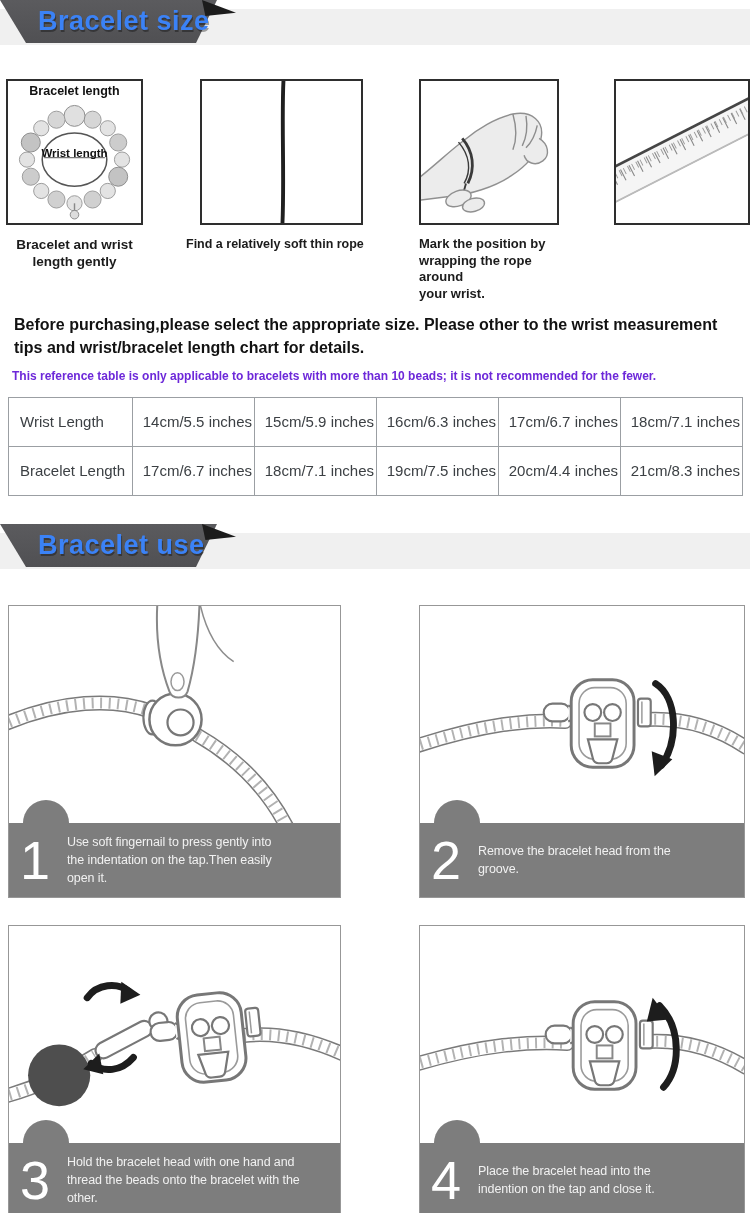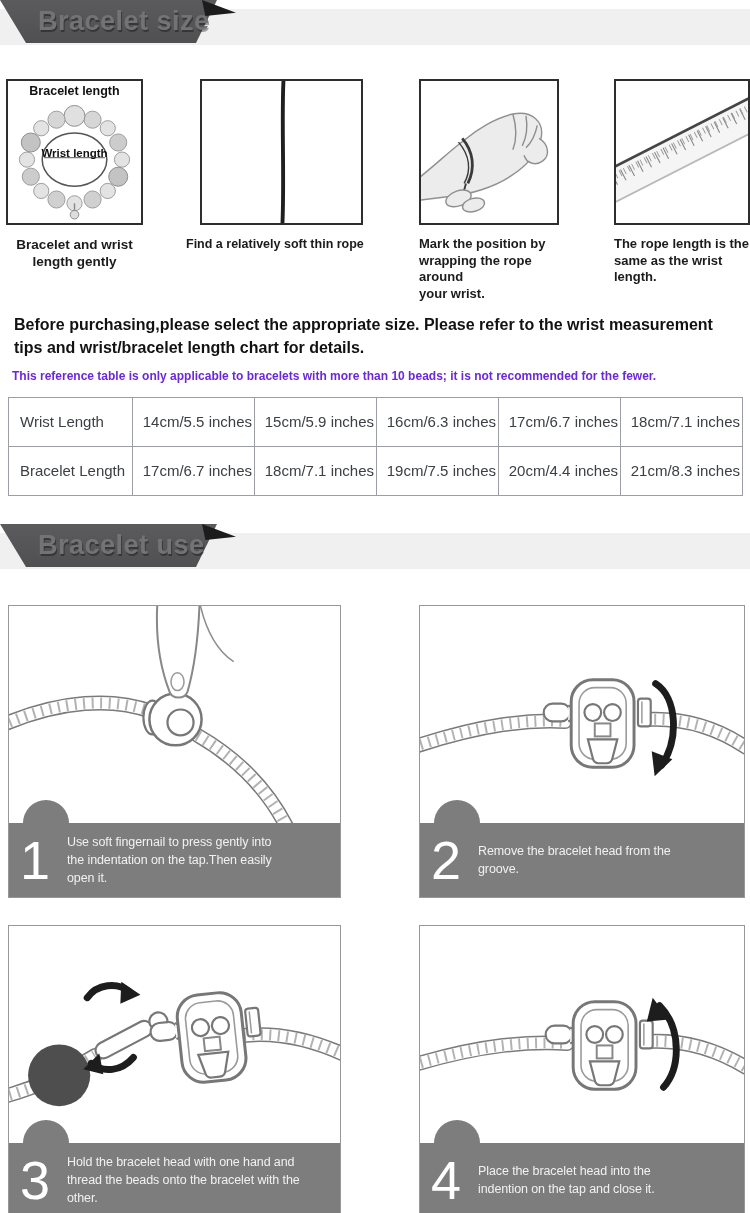--- a/index.html
+++ b/index.html
@@ -7,21 +7,21 @@
         font-family:"Liberation Sans", sans-serif;color:#1d1d1d;}
 
   
   .banner{position:relative;height:48px;}
   .banner-band{position:absolute;left:0;right:0;top:9px;height:36px;background:#f0f0f0;}
   .banner-ribbon{position:absolute;left:0;top:0;width:236px;height:43px;
      background:linear-gradient(180deg,#5b5b5e,#505053);
      clip-path:polygon(0 0,217px 0,196px 43px,26px 43px);}
   .banner-fold{position:absolute;left:202px;top:0;width:34px;height:16px;background:#1c1c1c;
      clip-path:polygon(0 0,100% 80%,10% 100%);}
-  .banner-title{position:absolute;left:38px;top:6px;font-size:27px;font-weight:bold;color:#737373;
+  .banner-title{position:absolute;left:38px;top:6px;font-size:27px;font-weight:bold;color:#3b82f6;
      letter-spacing:.5px;text-shadow:1px 2px 0 rgba(0,0,0,.35);text-align:center;}
 
   
   .measure-row{display:flex;align-items:flex-start;margin-top:31px;padding-left:6px;}
   .measure-panel{margin:0;padding:0;}
   .mp1{width:142px;}
   .mp2{width:163px;margin-left:57px;}
   .mp3{width:145px;margin-left:56px;}
   .mp4{width:141px;margin-left:55px;}
   .measure-box{position:relative;height:146px;border:2px solid #2e2e2e;background:#fff;box-sizing:border-box;}
@@ -163,26 +163,24 @@
         <svg viewBox="0 0 141 141">
           <g transform="rotate(-27 70 70)">
             <rect x="-30" y="52" width="200" height="34" fill="#f5f5f5" stroke="#8c8c8c"></rect>
             <line x1="-30" y1="52" x2="170" y2="52" stroke="#454545" stroke-width="3"></line>
             <line x1="-28" y1="64" x2="170" y2="64" stroke="#8a8a8a" stroke-width="13" stroke-dasharray="1.2 9"></line>
             <line x1="-24" y1="61" x2="170" y2="61" stroke="#9a9a9a" stroke-width="7" stroke-dasharray="1 4"></line>
             <line x1="-30" y1="86" x2="170" y2="86" stroke="#bbbbbb" stroke-width="2"></line>
           </g>
         </svg>
       </div>
-      <figcaption class="measure-caption">The rope length is the
-same as the wrist length.</figcaption>
     </figure>
   </div>
 
-  <p class="intro">Before purchasing,please select the appropriate size. Please refer to the wrist measurement
+  <p class="intro">Before purchasing,please select the appropriate size. Please other to the wrist measurement
 tips and wrist/bracelet length chart for details.</p>
   <p class="warning">This reference table is only applicable to bracelets with more than 10 beads; it is not recommended for the fewer.</p>
 
   <table class="size-table">
     <tbody>
       <tr>
         <td class="rowlabel">Wrist Length</td>
         <td>14cm/5.5 inches</td>
         <td>15cm/5.9 inches</td>
         <td>16cm/6.3 inches</td>

